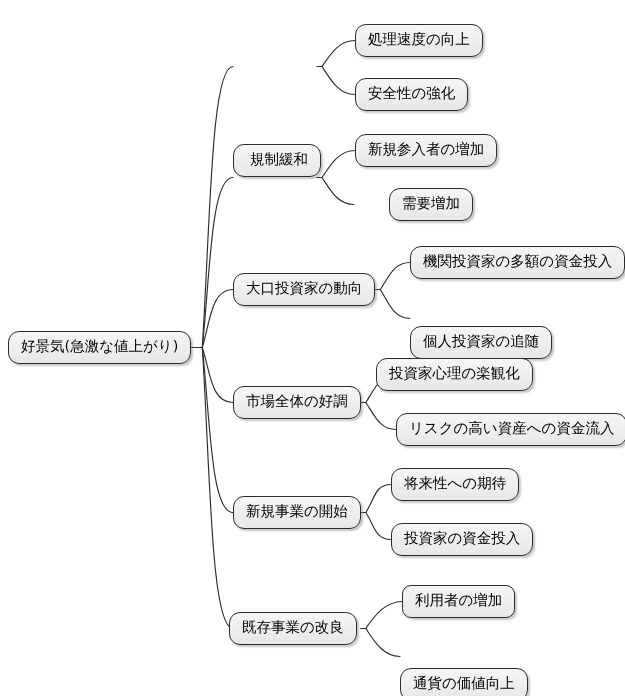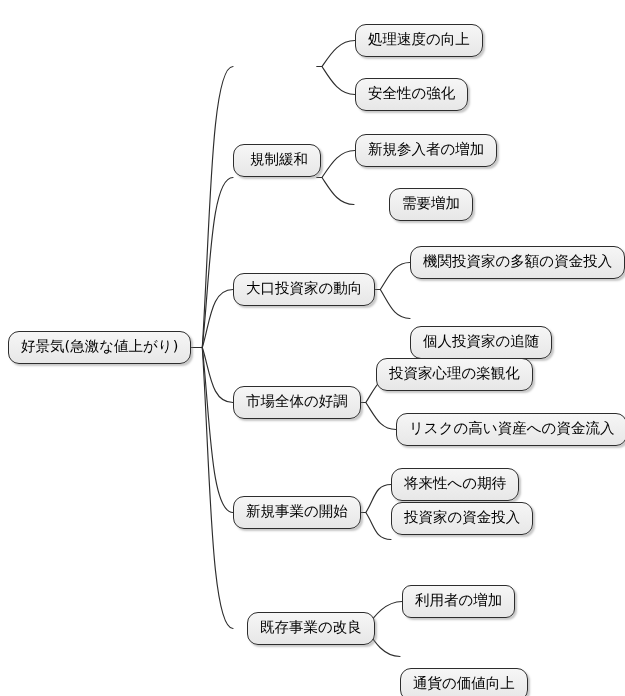--- a/index.html
+++ b/index.html
@@ -42,22 +42,22 @@
   #n-b1c0{left:355px; top:134px;border-radius:11px;}
   #n-b1c1{left:354px; top:188px;margin-left:35px;}
   #n-b2  {left:233px; top:273px;}
   #n-b2c0{left:410px; top:246px;}
   #n-b2c1{left:410px; top:302px;margin-top:24px;}
   #n-b3  {left:233px; top:386px;}
   #n-b3c0{left:376px; top:358px;}
   #n-b3c1{left:396px; top:413px;}
   #n-b4  {left:233px; top:496px;}
   #n-b4c0{left:391px; top:468px;}
-  #n-b4c1{left:391px; top:502px;}
-  #n-b5  {left:247px; top:612px;}
+  #n-b4c1{left:391px; top:523px;}
+  #n-b5  {left:229px; top:612px;}
   #n-b5c0{left:402px; top:585px;border-radius:9px;}
   #n-b5c1{left:400px; top:668px;}
 </style>
 </head>
 <body>
 
 <div class="canvas">
   <svg id="edges" width="625" height="696" viewBox="0 0 625 696" xmlns="http://www.w3.org/2000/svg">
       <path d="M 191.3 347.5 h 11 C 210.3 221.0, 211.0 66.5, 233.0 66.5"></path>
       <path d="M 317.0 66.5 h 5 C 331.0 53.5, 339.0 40.5, 355.0 40.5"></path>

